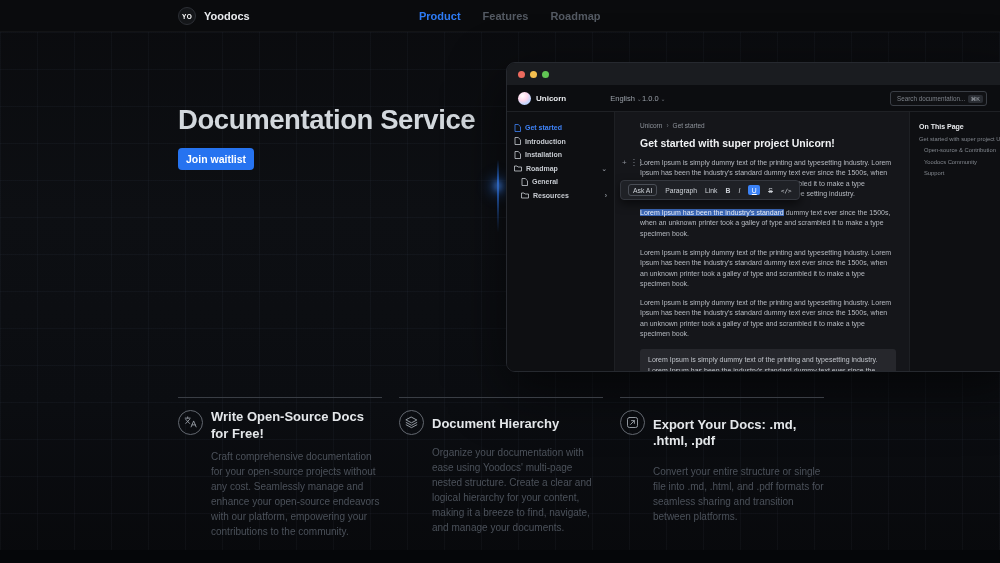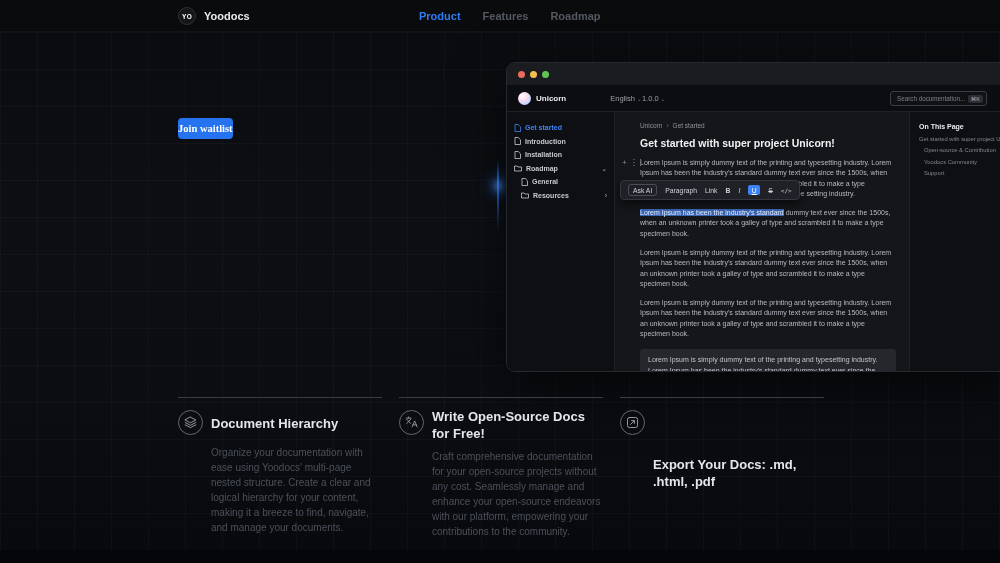--- a/index.html
+++ b/index.html
@@ -21,21 +21,21 @@
   .brand-name { font-size:11px; font-weight:600; color:#e9ebee; }
   .nav { position:absolute; left:419px; top:0; height:32px; display:flex; align-items:center; gap:22px; }
   .nav-item { font-size:11px; font-weight:600; color:#545a63; cursor:pointer; }
   .nav-item.active { color:#2e7cf6; }
 
   
   .hero { position:absolute; left:178px; top:105px; width:330px; }
   .hero-title { font-size:27.5px; line-height:30px; font-weight:bold; color:#d3d8dd; letter-spacing:-0.4px; }
   .hero-desc { margin-top:25px; width:292px; font-size:9.5px; line-height:16px; color:#474e57; }
   .cta-btn { margin-top:13px; display:inline-block; background:#2673f0; color:#fff; font-size:10.5px; font-weight:600;
-             padding:5px 0; border-radius:4px; border:none; cursor:pointer; font-family:Liberation Serif, serif; }
+             padding:5px 8px; border-radius:4px; border:none; cursor:pointer; font-family:Liberation Sans, sans-serif; }
 
   .decor-line { position:absolute; left:497px; top:160px; width:2px; height:72px;
              background:linear-gradient(180deg,rgba(46,124,246,0) 0%,#2e7cf6 32%,rgba(46,124,246,0.25) 80%,rgba(46,124,246,0) 100%); }
   .decor-glow { position:absolute; left:495px; top:181px; width:6px; height:10px; border-radius:50%;
              background:#4f93ff; filter:blur(3px); box-shadow:0 0 12px 4px rgba(46,124,246,0.55); }
 
   
   .window { position:absolute; left:506px; top:62px; width:512px; height:310px; border-radius:9px;
             border:1px solid #26292f; background:#101114; display:flex; flex-direction:column;
             box-shadow:0 18px 55px rgba(0,0,0,0.6); overflow:hidden; }
@@ -119,20 +119,21 @@
     </div>
     <div class="nav">
       <span class="nav-item active">Product</span>
       <span class="nav-item">Features</span>
       <span class="nav-item">Roadmap</span>
     </div>
   </div>
 
   <div class="hero">
     <div class="hero-title">
+      <div>Documentation Service</div>
     </div>
     <button class="cta-btn">Join waitlist</button>
   </div>
 
   <div class="decor-line"></div>
   <div class="decor-glow"></div>
 
   <div class="window">
     <div class="titlebar">
       <span class="tl-dot tl-red"></span>
@@ -239,51 +240,52 @@
         <div class="toc-title">On This Page</div>
         <div class="toc-item">Get started with super project Unicorn!</div>
         <div class="toc-item sub">Open-source &amp; Contribution</div>
         <div class="toc-item sub">Yoodocs Community</div>
         <div class="toc-item sub">Support</div>
       </div>
     </div>
   </div>
 
   <div class="features">
-    <div class="card">
-      <div class="card-icon">
-        <svg width="15" height="15" viewBox="0 0 24 24" fill="none" stroke="currentColor" stroke-width="1.5" stroke-linejoin="round" stroke-linecap="round">
-          <path d="M12 3.5 L20.5 8 12 12.5 3.5 8 Z"></path>
-            <path d="M3.5 12 L12 16.5 20.5 12"></path>
-            <path d="M3.5 15.7 L12 20.2 20.5 15.7"></path>
-        </svg>
-      </div>
-      <div class="card-title">Document Hierarchy</div>
-      <div class="card-body">Organize your documentation with ease using Yoodocs' multi-page nested structure. Create a clear and logical hierarchy for your content, making it a breeze to find, navigate, and manage your documents.</div>
-    </div>
     <div class="card">
       <div class="card-icon">
         <svg width="15" height="15" viewBox="0 0 24 24" fill="none" stroke="currentColor" stroke-width="1.4" stroke-linecap="round" stroke-linejoin="round">
           <path d="M3.5 5 H11.5"></path>
             <path d="M7.5 3 V5"></path>
             <path d="M4.5 7 L10.5 13.5"></path>
             <path d="M10.5 7 L4.5 13.5"></path>
           <path d="M13 19 L17 9.5 21 19"></path>
             <path d="M14.3 15.8 H19.7"></path>
         </svg>
       </div>
       <div class="card-title">Write Open-Source Docs for Free!</div>
       <div class="card-body">Craft comprehensive documentation for your open-source projects without any cost. Seamlessly manage and enhance your open-source endeavors with our platform, empowering your contributions to the community.</div>
     </div>
     <div class="card">
       <div class="card-icon">
+        <svg width="15" height="15" viewBox="0 0 24 24" fill="none" stroke="currentColor" stroke-width="1.5" stroke-linejoin="round" stroke-linecap="round">
+          <path d="M12 3.5 L20.5 8 12 12.5 3.5 8 Z"></path>
+            <path d="M3.5 12 L12 16.5 20.5 12"></path>
+            <path d="M3.5 15.7 L12 20.2 20.5 15.7"></path>
+        </svg>
+      </div>
+      <div class="card-title">Document Hierarchy</div>
+      <div class="card-body">Organize your documentation with ease using Yoodocs' multi-page nested structure. Create a clear and logical hierarchy for your content, making it a breeze to find, navigate, and manage your documents.</div>
+    </div>
+    <div class="card">
+      <div class="card-icon">
         <svg width="15" height="15" viewBox="0 0 24 24" fill="none" stroke="currentColor" stroke-width="1.5" stroke-linecap="round" stroke-linejoin="round">
           <rect x="4" y="4" width="16" height="16" rx="3"></rect>
             <path d="M9 15 L15 9"></path>
             <path d="M10.5 9 H15 V13.5"></path>
         </svg>
       </div>
       <div class="card-title">Export Your Docs: .md, .html, .pdf</div>
+      <div class="card-body">Convert your entire structure or single file into .md, .html, and .pdf formats for seamless sharing and transition between platforms.</div>
     </div>
   </div>
 
   <div class="footer-strip"></div>
 </div>
 
 </body></html>

